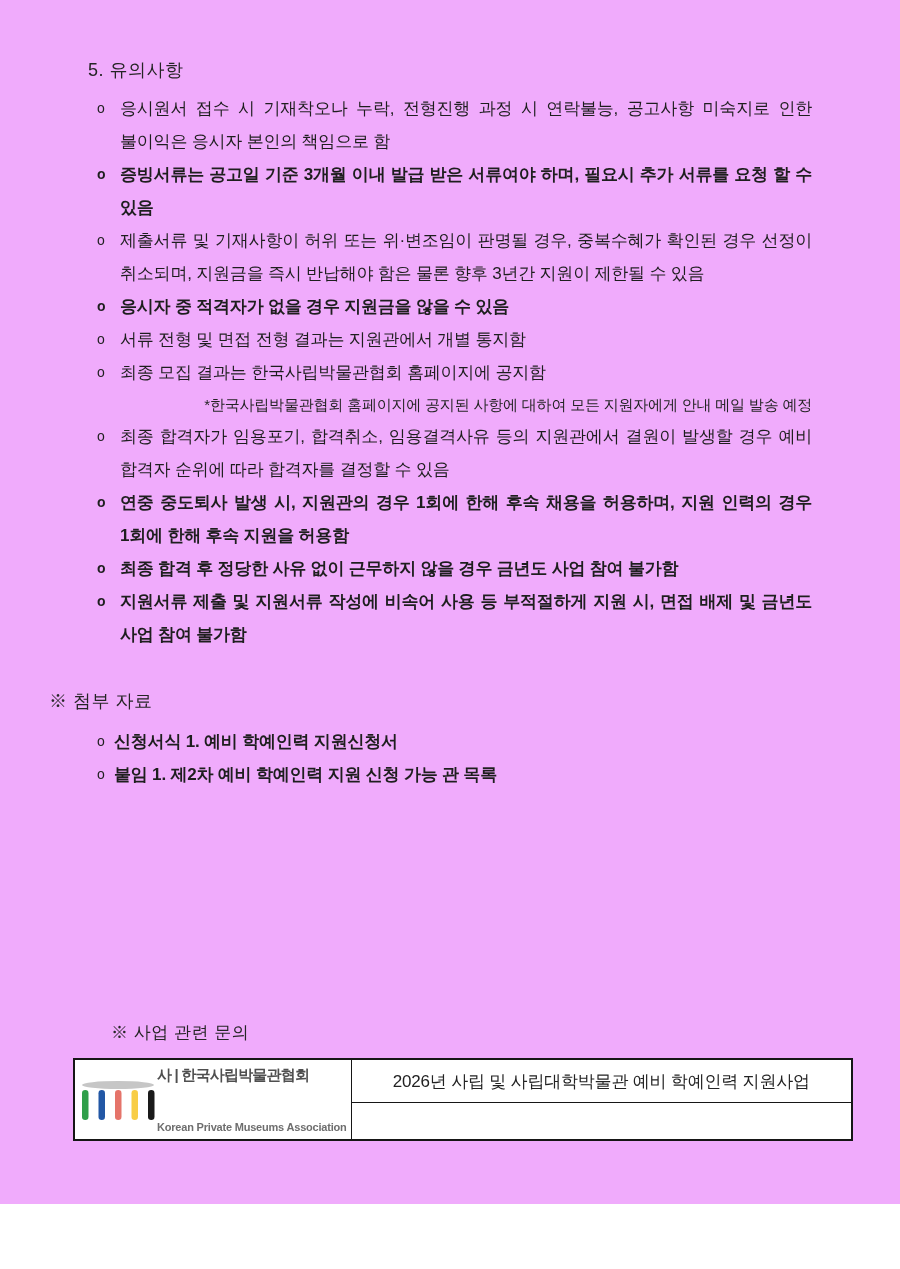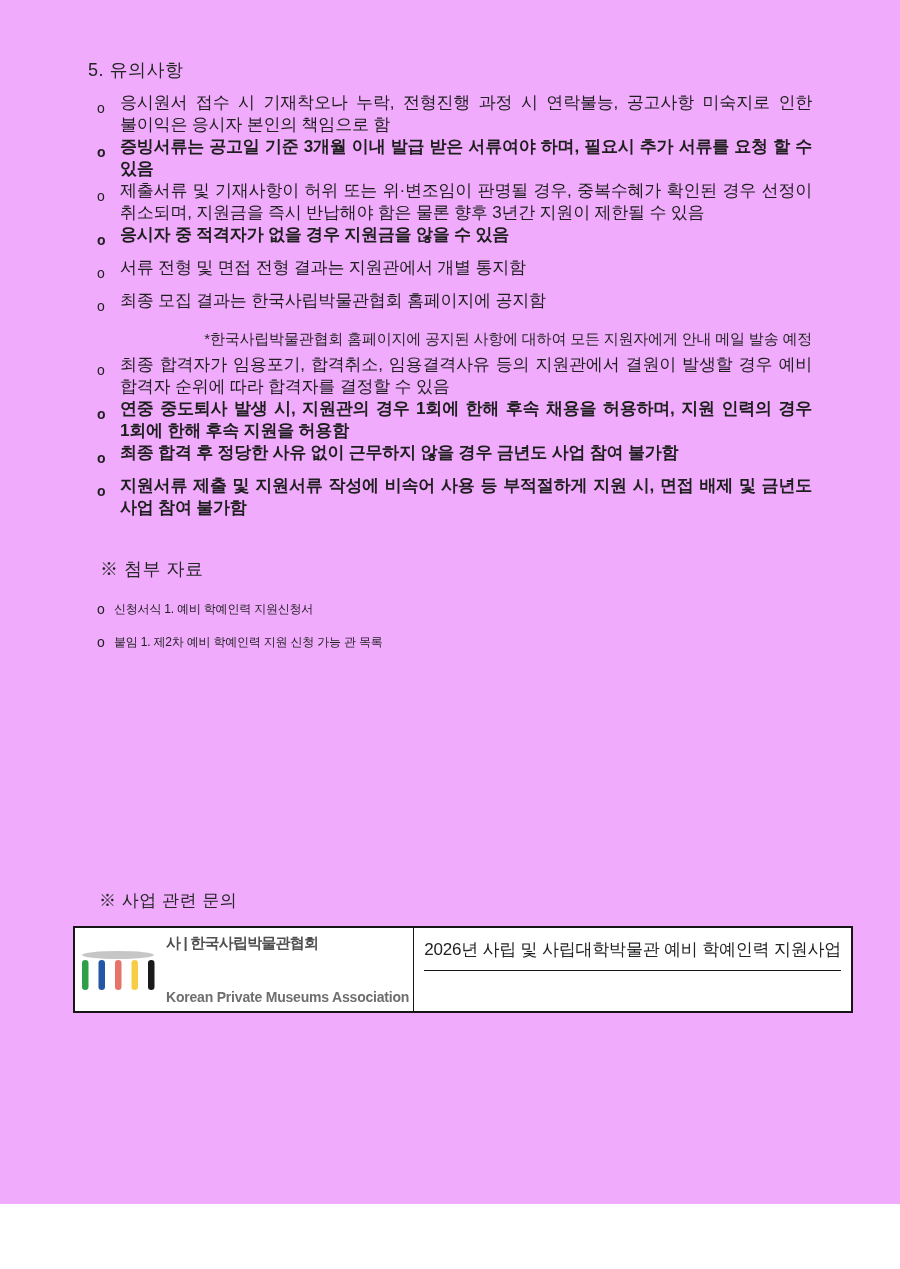--- a/index.html
+++ b/index.html
@@ -36,21 +36,21 @@
   }
   .notice-item .marker {
     flex: 0 0 23px;
     font-size: 14px;
     line-height: 33px;
     color: #1e1e1e;
   }
   .notice-item .txt {
     flex: 1;
     font-size: 17px;
-    line-height: 22px;
+    line-height: 33px;
     text-align: justify;
     word-break: keep-all;
     letter-spacing: -0.2px;
   }
   .notice-item.bold .marker,
   .notice-item.bold .txt { font-weight: 700; }
 
   .footnote-row {
     display: flex;
     margin: 0;
@@ -60,91 +60,92 @@
     padding-left: 27px;
     font-size: 15px;
     line-height: 31px;
     letter-spacing: -0.2px;
     color: #242424;
   }
 
   
   .attach-heading {
     margin: 38px 0 0 0;
-    padding-left: 100px;
+    padding-left: 49px;
     font-size: 18px;
     font-weight: 400;
     color: #252525;
     letter-spacing: 0.5px;
   }
   .attach-list {
     list-style: none;
     margin: 12px 88px 0 97px;
     padding: 0;
   }
   .attach-item {
     display: flex;
     align-items: flex-start;
   }
   .attach-item .marker {
     flex: 0 0 17px;
     font-size: 14px;
     line-height: 33px;
   }
   .attach-item .txt {
-    font-size: 12px;
+    font-size: 17px;
     line-height: 33px;
     letter-spacing: -0.2px;
     word-break: keep-all;
+    font-weight: bold;
   }
 
   
   .contact-heading {
-    margin: 230px 0 0 0;
+    margin: 230px 0 0 12px;
     padding-left: 99px;
     font-size: 17px;
     font-weight: 400;
     color: #252525;
     letter-spacing: 0.5px;
   }
   .contact-table {
     margin: 14px 0 0 73px;
     width: 780px;
     border: 2px solid #161616;
     display: flex;
     box-sizing: border-box;
     background: #ffffff;
   }
   .logo-cell {
     flex: 0 0 236px;
     border-right: 1px solid #161616;
     display: flex;
     align-items: center;
     justify-content: center;
-    gap: 9px;
+    gap: 0;
     padding: 6px 4px;
     box-sizing: border-box;
   }
   .logo-text { display: flex; flex-direction: column; }
   .org-kr {
     font-size: 15px;
     font-weight: 700;
     color: #4f4f4f;
     letter-spacing: -0.8px;
     white-space: nowrap;
   }
   .org-en {
-    font-size: 14px;
+    font-size: 11px;
     font-weight: 700;
     color: #6e6e6e;
     letter-spacing: -0.2px;
     white-space: nowrap;
     margin-top: 36px;
   }
-  .right-col { flex: 1; display: flex; flex-direction: row; justify-content: center; }
+  .right-col { flex: 1; display: flex; flex-direction: column; }
   .program-row {
     height: 43px;
     border-bottom: 1px solid #161616;
     display: flex;
     align-items: center;
     justify-content: center;
     font-size: 17px;
     color: #222222;
     letter-spacing: -0.2px;
     box-sizing: border-box;

